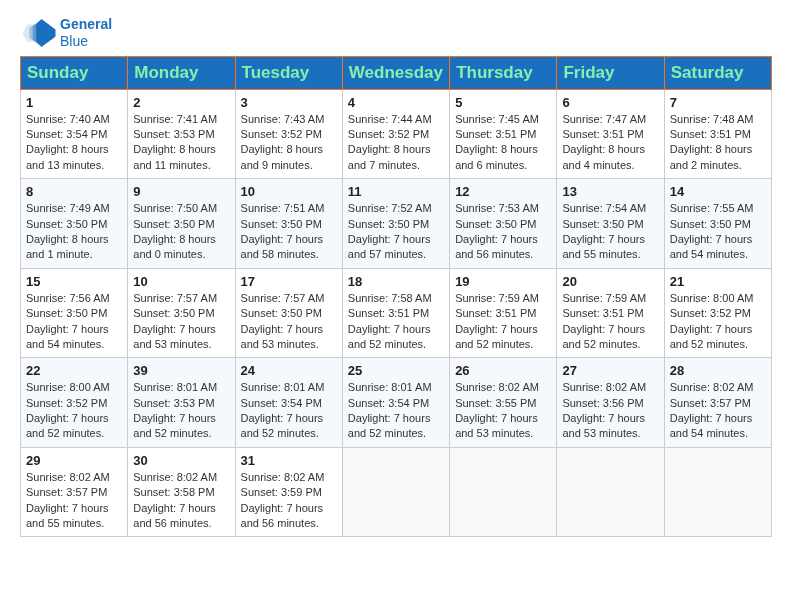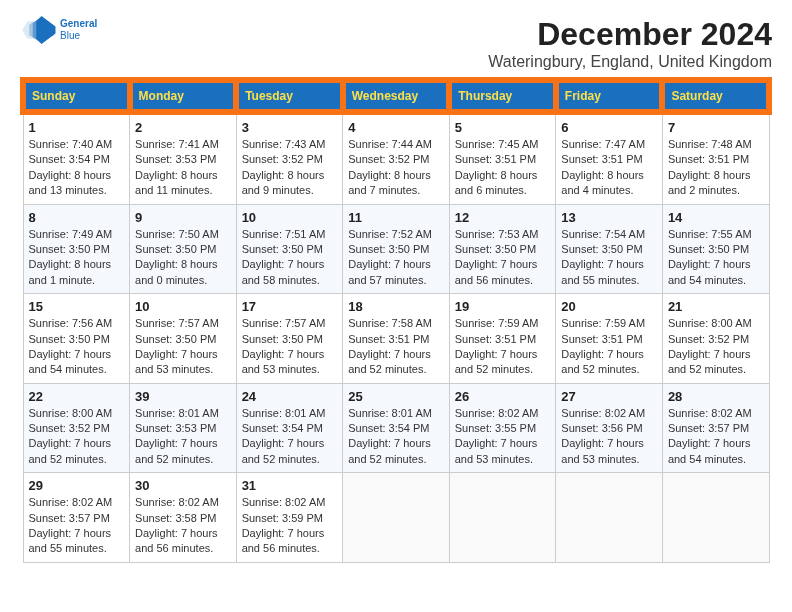--- a/index.html
+++ b/index.html
@@ -15,21 +15,21 @@
       justify-content: space-between;
       align-items: flex-start;
       margin-bottom: 6px;
     }
     .logo {
       display: flex;
       align-items: center;
       gap: 4px;
     }
     .logo-text {
-      font-size: 10px;
+      font-size: 14px;
       font-weight: bold;
       line-height: 1.2;
       color: #333;
     }
     .logo-text span {
       color: #1a6fbe;
     }
     .logo-icon {
       width: 36px;
       height: 28px;
@@ -46,26 +46,26 @@
       font-size: 16px;
       color: #444;
     }
     table {
       width: 100%;
       border-collapse: collapse;
       font-size: 11px;
     }
     thead tr th {
       background-color: #1a6fbe;
-      color: #fde047;
+      color: #86efac;
       text-align: left;
       padding: 6px 6px;
-      font-size: 12px;
+      font-size: 17px;
       font-weight: bold;
-      border: 6px solid #f97316;
+      border: 1px solid #f97316;
     }
     tbody tr td {
       border: 1px solid #ccc;
       vertical-align: top;
       padding: 5px 5px;
       width: calc(100% / 7);
       min-height: 70px;
       background: #fff;
     }
     tbody tr:nth-child(even) td {
@@ -96,24 +96,20 @@
       <rect x="0" y="0" width="40" height="32" fill="white"></rect>
       <polygon points="8,6 32,6 38,16 32,26 8,26 2,16" fill="#1a6fbe" opacity="0.15"></polygon>
       <polygon points="20,4 36,14 36,20 20,28 10,22 10,10" fill="#1a6fbe" opacity="0.3"></polygon>
       <polygon points="22,2 38,12 38,22 22,30 14,24 14,8" fill="#1a6fbe" opacity="0.5"></polygon>
       <polygon points="24,0 40,12 40,20 24,32 18,26 18,6" fill="#1a6fbe"></polygon>
     </svg>
     <div class="logo-text">
       <div><span>General</span></div>
       <div><span style="color:#1a6fbe;font-weight:normal;">Blue</span></div>
     </div>
-  </div>
-  <div class="title-area">
-    <div class="main-title">December 2024</div>
-    <div class="subtitle">Wateringbury, England, United Kingdom</div>
   </div>
 </div>
 
 <table>
   <thead>
     <tr>
       <th>Sunday</th>
       <th>Monday</th>
       <th>Tuesday</th>
       <th>Wednesday</th>

